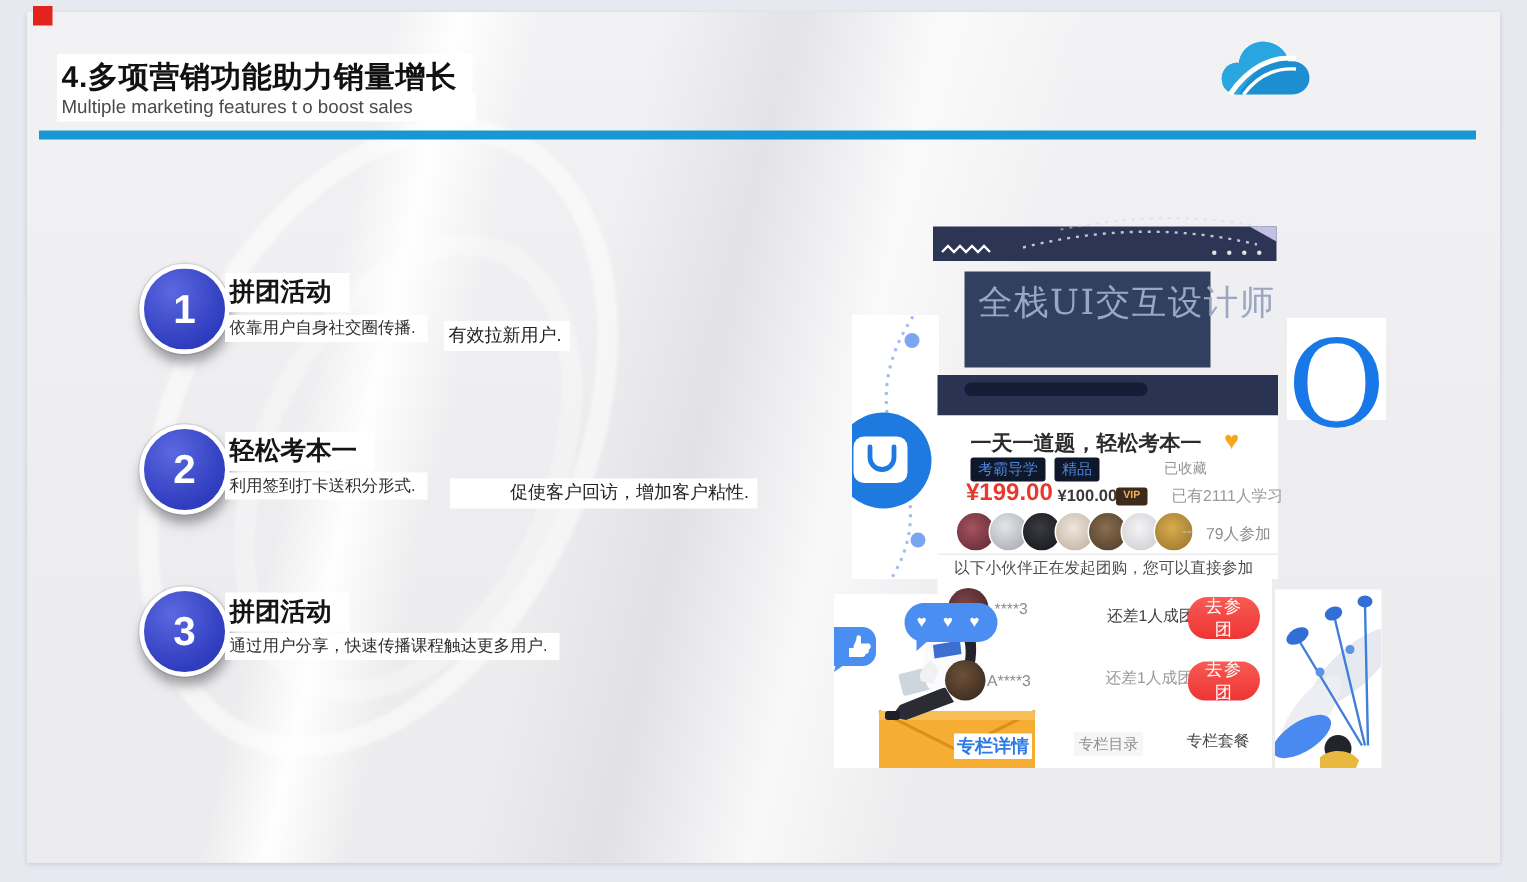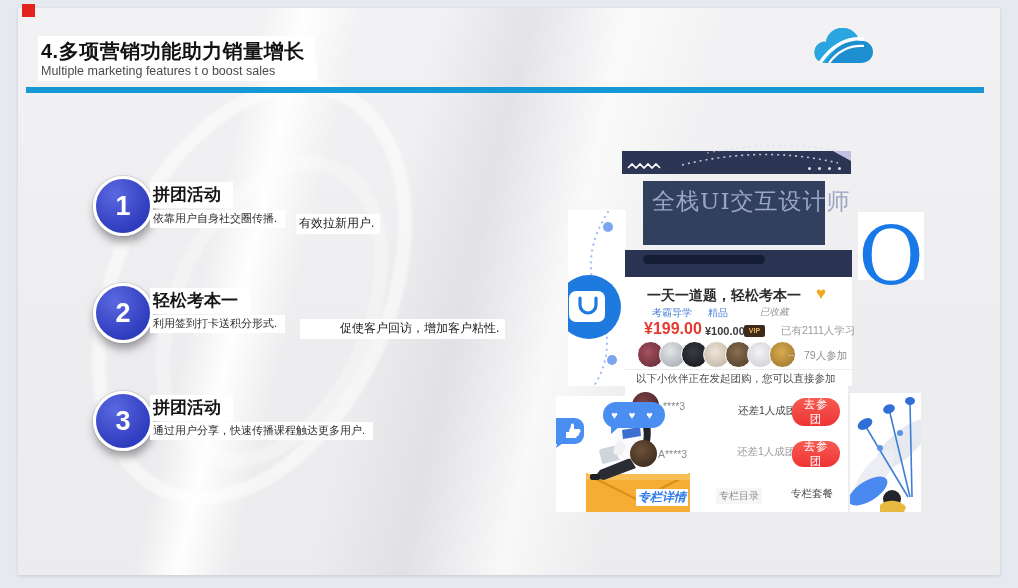--- a/index.html
+++ b/index.html
@@ -58,35 +58,35 @@
   .step-extra{background:#fff;padding:1px 6px 2px 3px;font-size:12px;color:#222;}
 
   
   .panel{background:#fff;}
   #strip-card{left:568px;top:210px;width:58px;height:176px;overflow:hidden;}
 
   #banner-strip{left:622px;top:151px;width:229px;height:23px;background:#2c3553;}
   #banner-wedge{right:0;top:0;width:0;height:0;border-top:10px solid #c4bfe4;border-left:18px solid transparent;}
   .banner-dot{width:3px;height:3px;border-radius:50%;background:rgba(255,255,255,.85);position:absolute;bottom:4px;}
 
-  #promo-box{left:643px;top:181px;width:182px;height:64px;background:#32405f;padding:5px 0 0 9px;box-sizing:border-box;}
+  #promo-box{left:643px;top:181px;width:164px;height:64px;background:#32405f;padding:5px 0 0 9px;box-sizing:border-box;}
   #promo-line1{font-family:"DejaVu Serif","Liberation Serif",serif;font-size:23px;color:#9aa6c2;letter-spacing:1px;}
   #promo-line2{font-size:18px;color:#f0f3f8;margin-top:5px;letter-spacing:1px;}
 
   #big-o-box{left:858px;top:212px;width:66px;height:68px;background:#fff;overflow:visible;text-align:center;}
   #big-o{font-family:"DejaVu Serif","Liberation Serif",serif;font-size:80px;line-height:.98;color:#1878e8;display:block;margin-top:6px;}
 
   #card-header{left:625px;top:250px;width:227px;height:27px;background:#2a3452;}
   #card-drag-bar{left:18px;top:5px;width:122px;height:9px;border-radius:5px;background:#141d35;position:absolute;}
   #card-body{left:625px;top:277px;width:227px;height:109px;background:#fff;}
 
   #course-title{left:647px;top:287px;font-size:14px;font-weight:bold;color:#2c2c2c;}
   #fav-heart{left:816px;top:284px;font-size:17px;color:#f3a81c;}
-  #fav-label{left:760px;top:306px;font-size:9.5px;color:#949494;font-style:italic;}
-  .chip{font-size:10px;color:#4e83d6;background:#ffffff;padding:1px 5px;border-radius:2px;margin-right:6px;}
+  #fav-label{left:776px;top:306px;font-size:9.5px;color:#949494;}
+  .chip{font-size:10px;color:#4e83d6;background:#0f172a;padding:1px 5px;border-radius:2px;margin-right:6px;}
   #tag-row{left:647px;top:305px;display:flex;}
   #price-cur{left:644px;top:320px;font-size:16px;font-weight:bold;color:#e63a30;}
   #price-old{left:705px;top:325px;font-size:11px;font-weight:bold;color:#3a3a3a;}
   #vip-badge{left:744px;top:325px;width:21px;height:12px;background:#3c2a1a;color:#efb35a;font-size:7px;font-weight:bold;text-align:center;line-height:12px;border-radius:2px;}
   #learners{left:781px;top:324px;font-size:10.5px;color:#9a9a9a;}
   #avatar-row{left:637px;top:341px;display:flex;}
   .avatar{width:25px;height:25px;border-radius:50%;border:1px solid #fff;margin-right:-5px;}
   .av1{background:radial-gradient(circle at 40% 40%,#a4535f,#5c2430);}
   .av2{background:radial-gradient(circle at 40% 35%,#e3e5e8,#9fa3ab);}
   .av3{background:radial-gradient(circle at 45% 40%,#3a3b41,#121318);}
@@ -111,21 +111,21 @@
     background:linear-gradient(180deg,#f75b54,#ee3434);
     border:none;border-radius:15px 15px 17px 14px;
     color:#fff;font-size:11.5px;letter-spacing:1px;
     display:flex;align-items:center;justify-content:center;cursor:pointer;
     font-family:inherit;
   }
   #catalog-label{left:716px;top:488px;font-size:10px;color:#8f8f8f;background:#f6f6f6;padding:1px 3px;z-index:6;}
   #package-label{left:789px;top:487px;font-size:10.5px;color:#4a4a4a;z-index:6;background:rgba(255,255,255,.7);padding:0 2px;}
 
   #illus-left{left:556px;top:396px;width:140px;height:116px;background:#fff;overflow:hidden;z-index:4;}
-  #detail-label{position:absolute;right:8px;bottom:6px;font-size:12px;font-weight:bold;color:#2e7ae6;background:#fff;padding:0 2px;font-style:italic;}
+  #detail-label{position:absolute;right:8px;bottom:6px;font-size:12px;font-weight:bold;color:#2e7ae6;background:#fff;padding:0 2px;}
   #hearts-bubble{
     left:603px;top:402px;width:62px;height:26px;background:#4a8ef2;border-radius:13px;z-index:7;
     display:flex;align-items:center;justify-content:center;color:#fff;font-size:11px;letter-spacing:4px;
   }
   #hearts-bubble:after{
     content:"";position:absolute;left:8px;bottom:-6px;
     border-top:8px solid #4a8ef2;border-right:9px solid transparent;
   }
   #illus-right{left:850px;top:393px;width:71px;height:119px;background:#fff;overflow:hidden;z-index:4;}
 </style>

